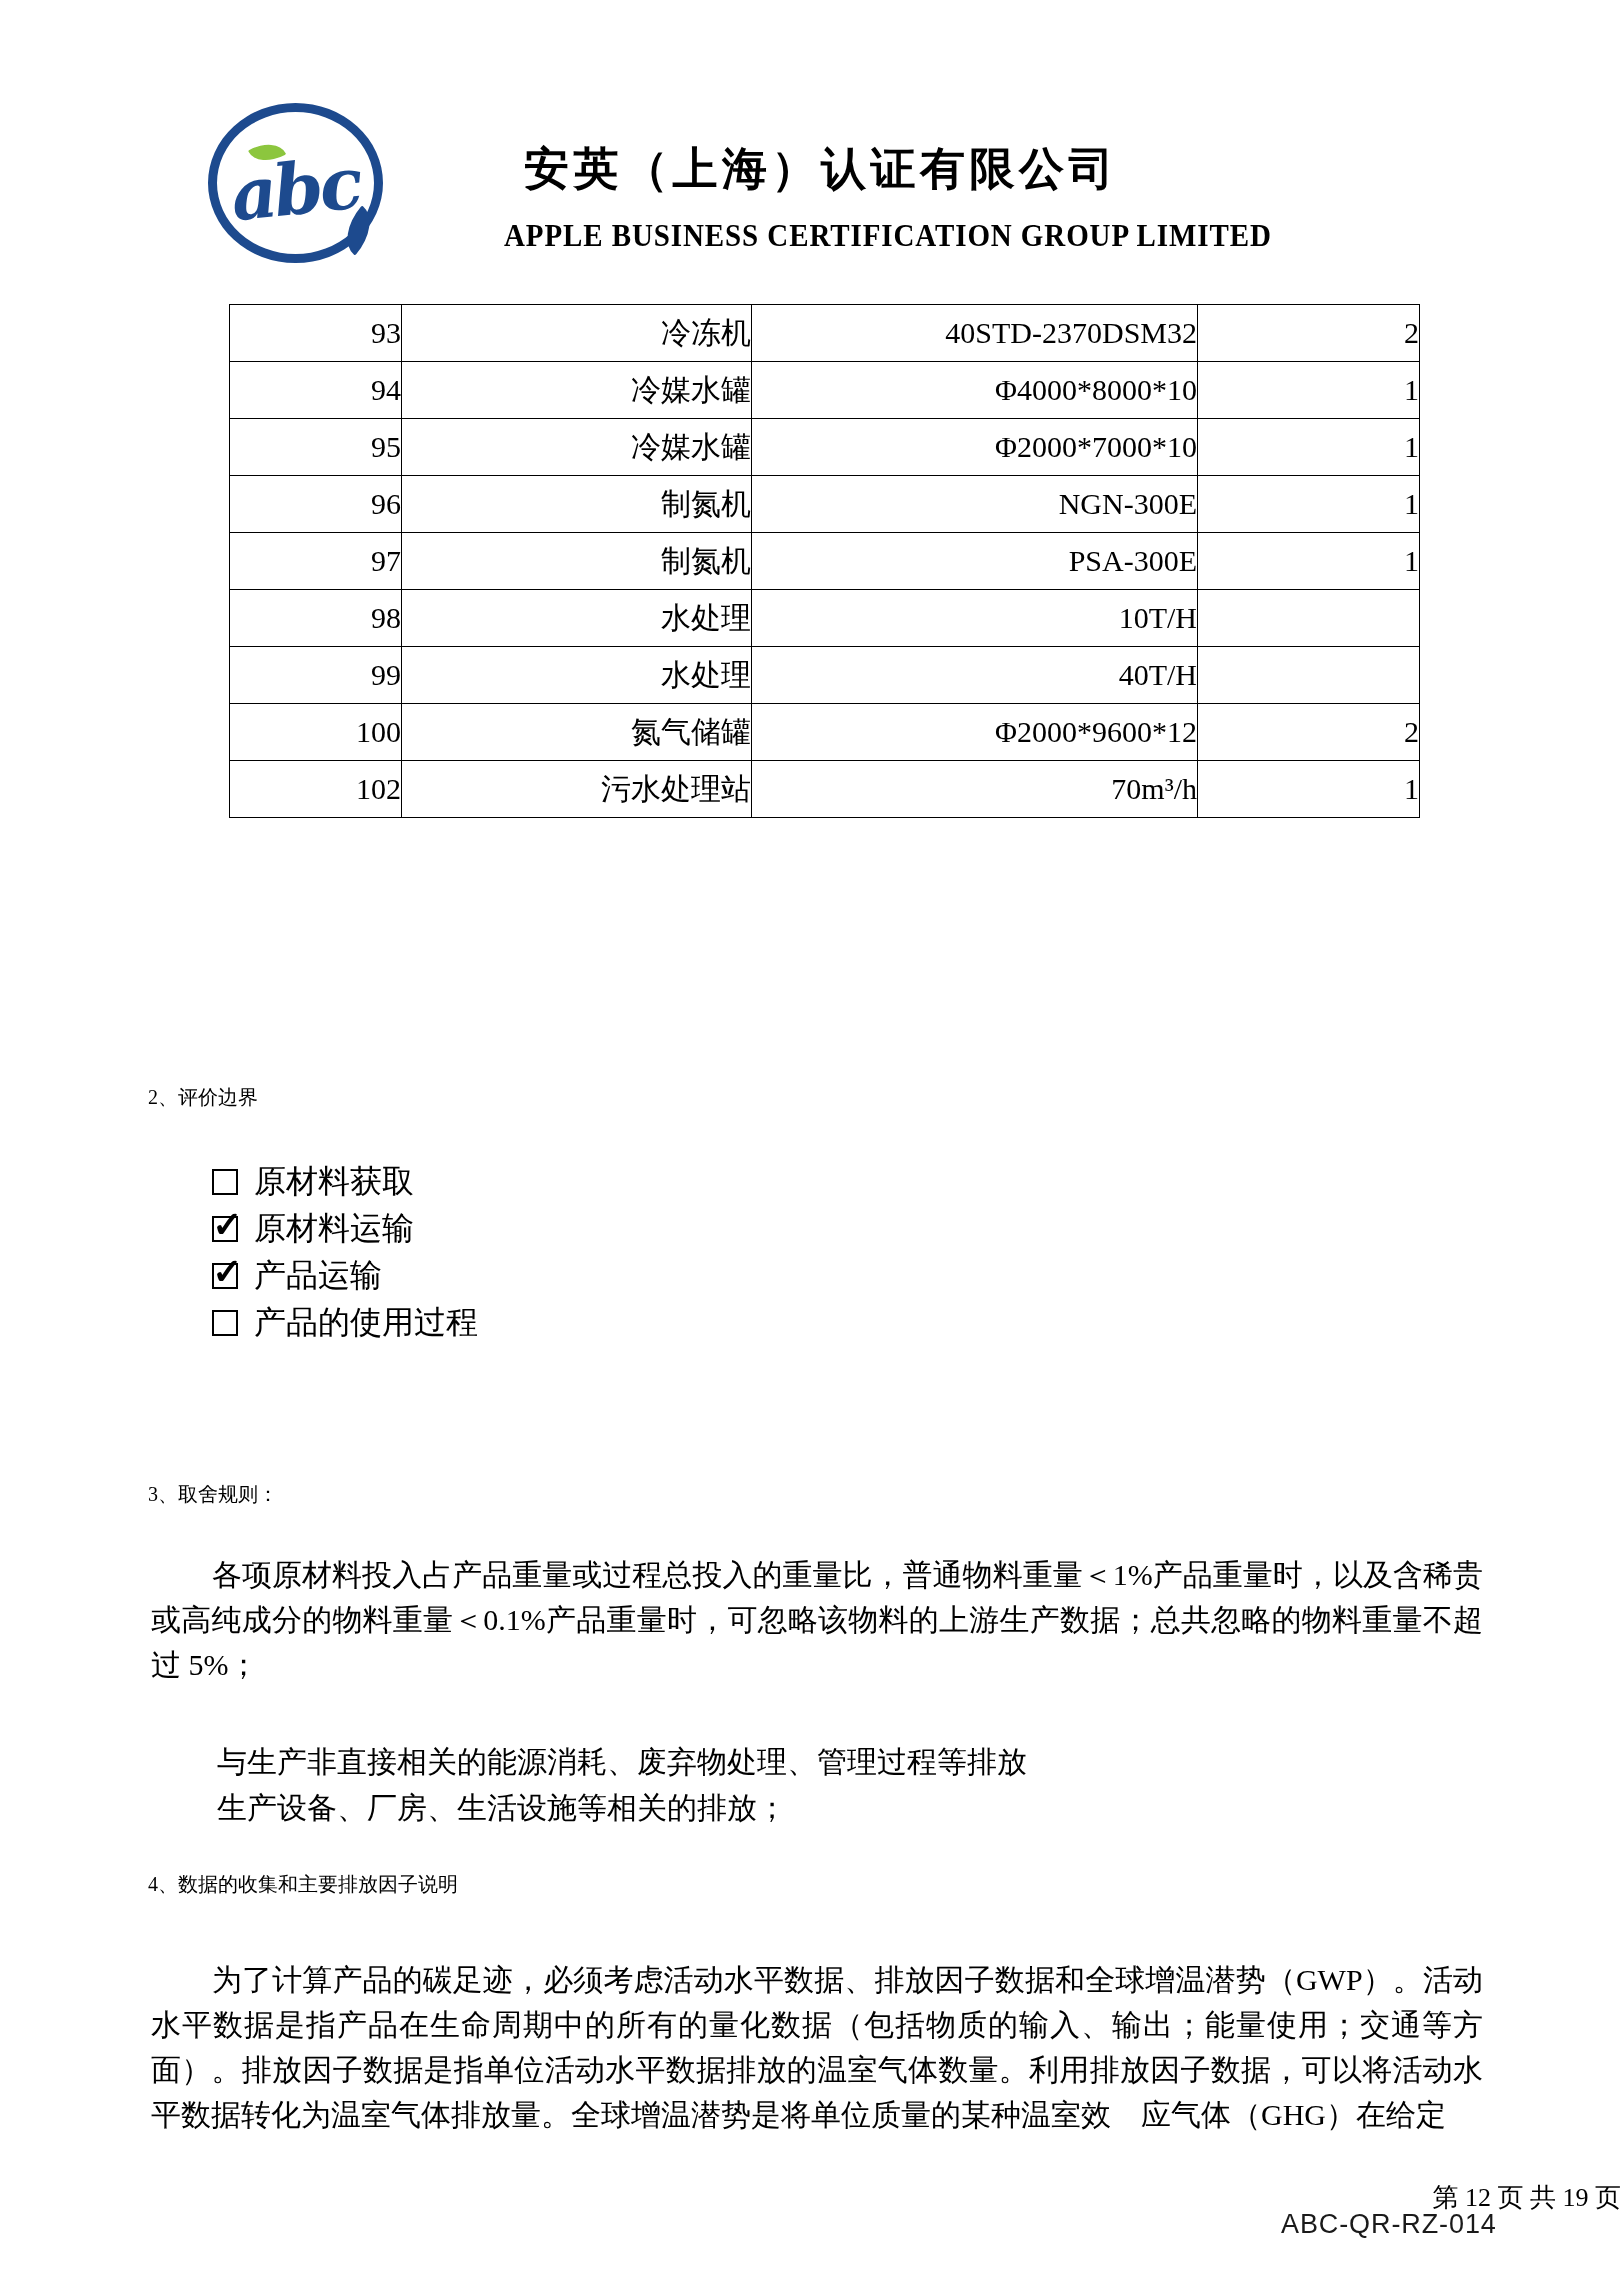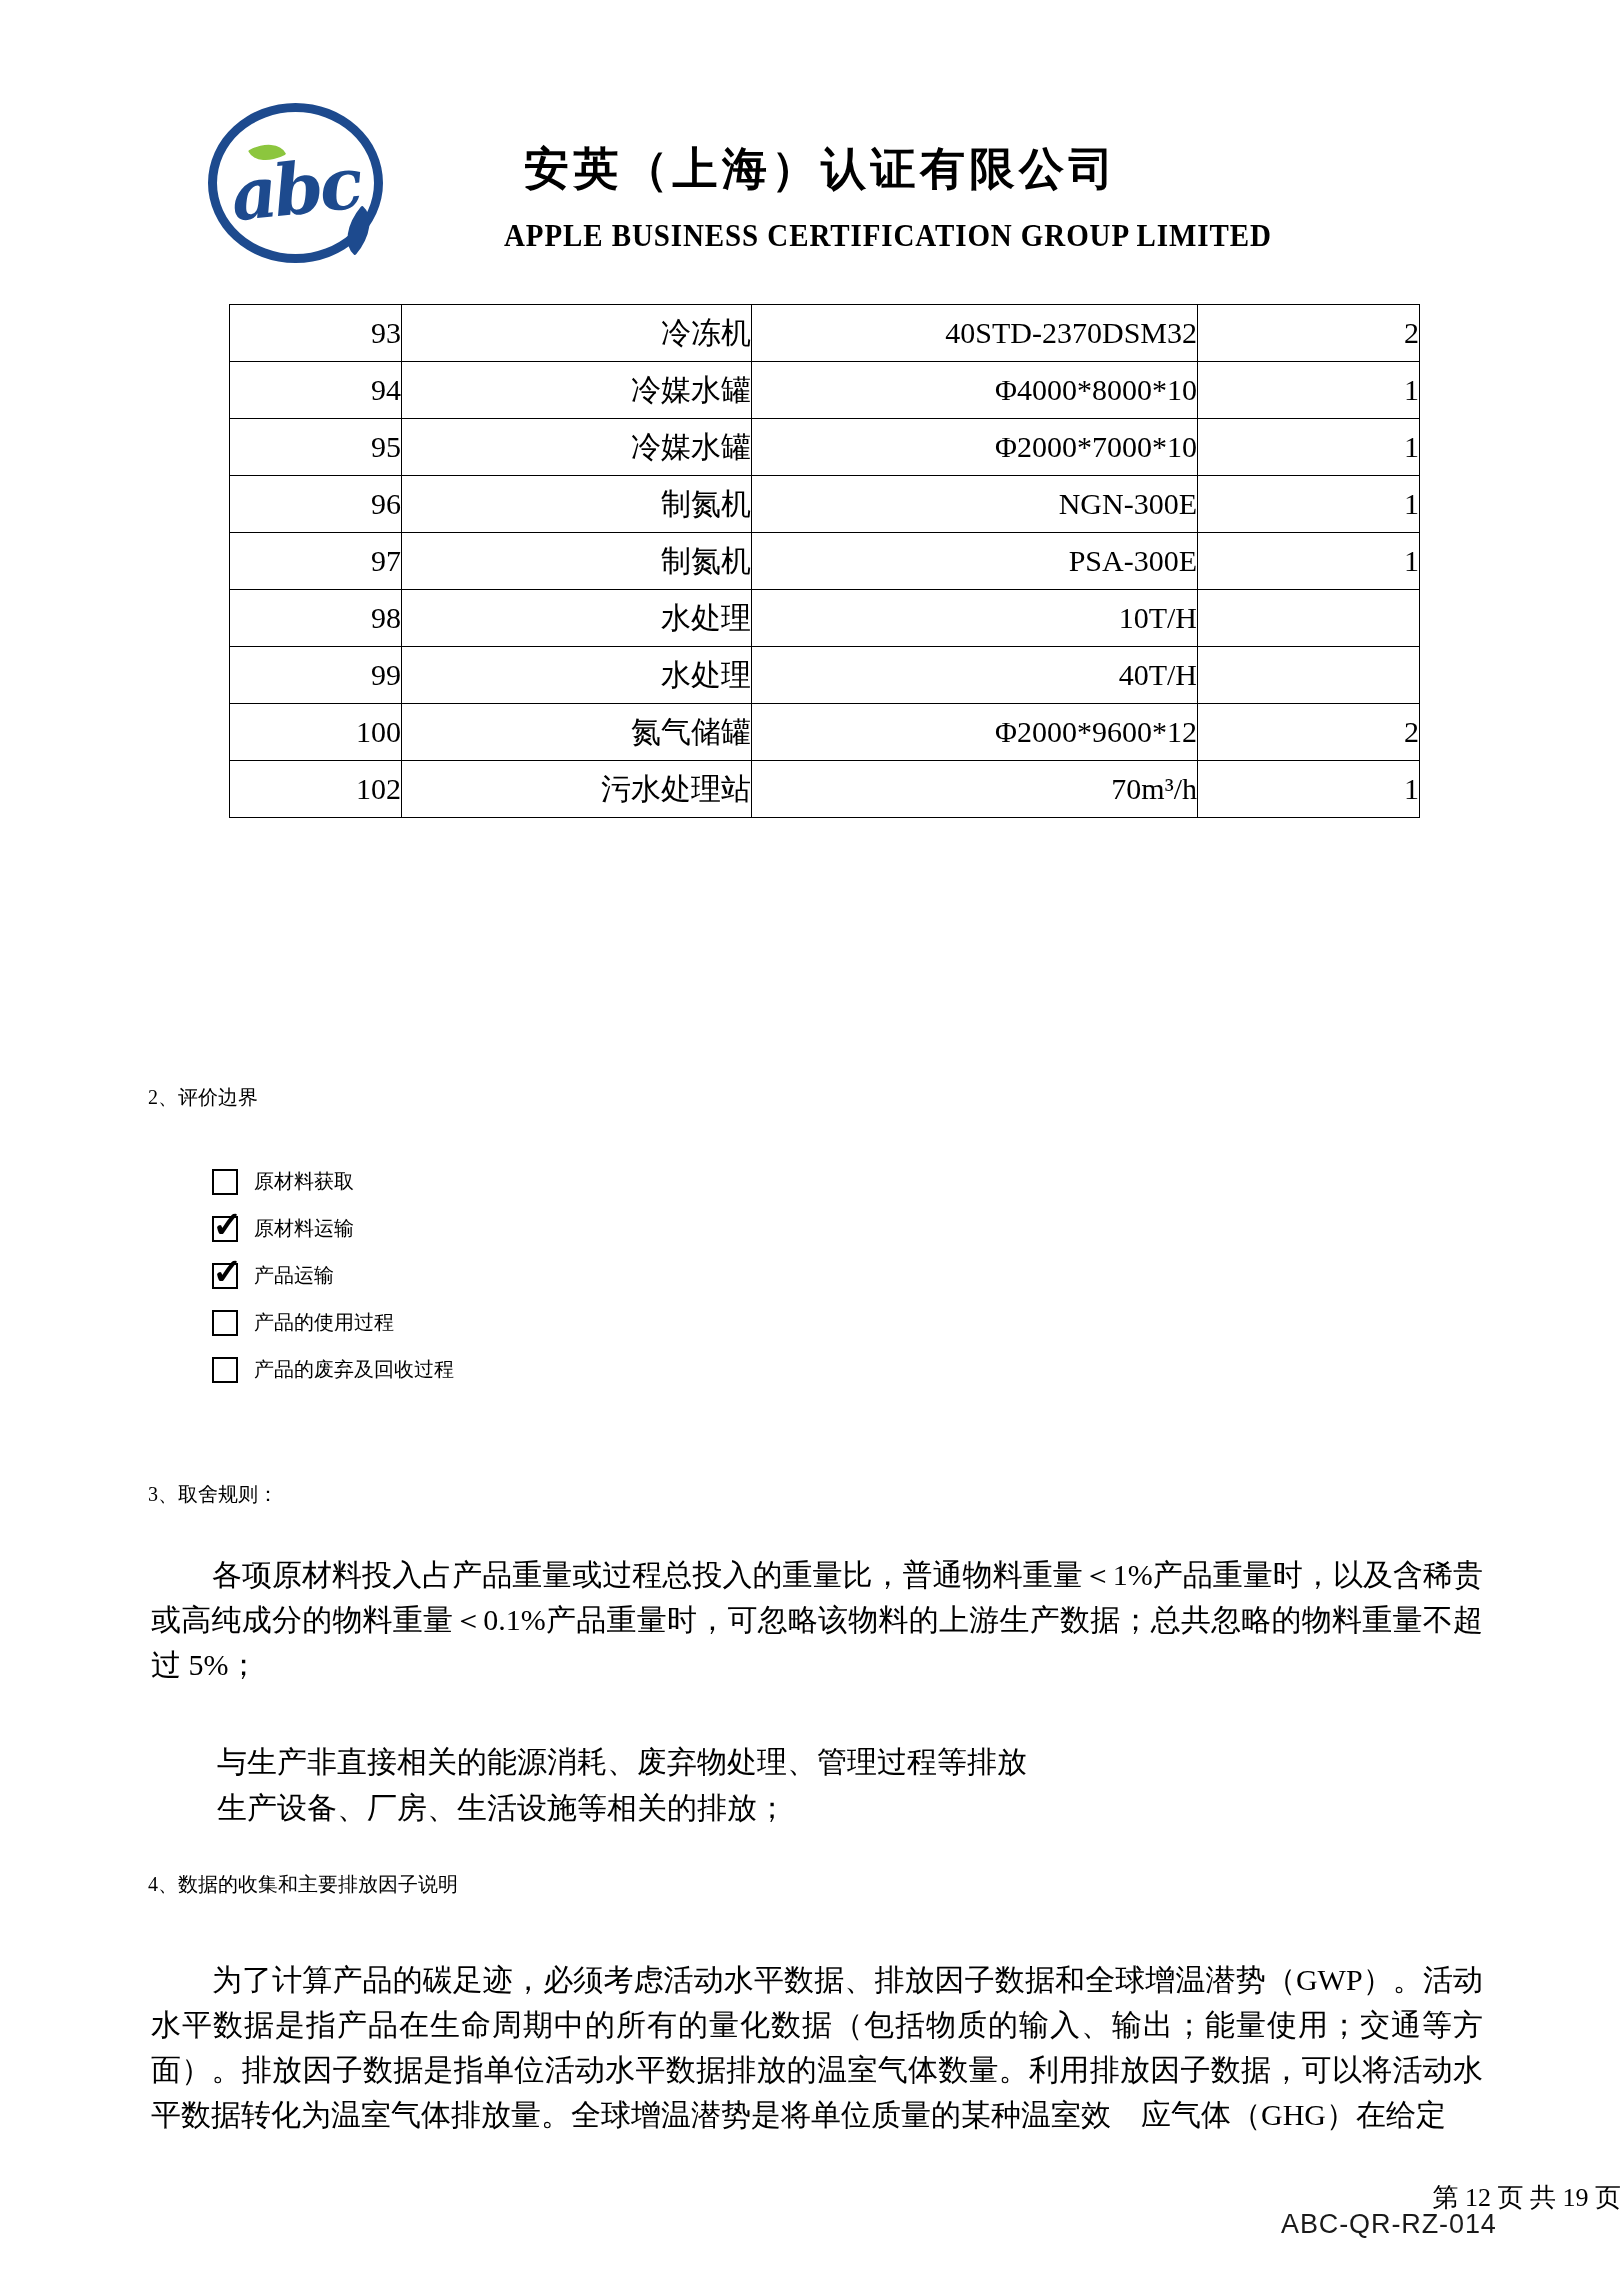--- a/index.html
+++ b/index.html
@@ -50,21 +50,21 @@
   .sec-heading{position:absolute;left:148px;font-size:20px;white-space:nowrap;}
   .cb-list{position:absolute;left:212px;top:1158px;display:flex;flex-direction:column;}
   .cb-item{height:47px;display:flex;align-items:center;}
   .cbx{
     width:26px;height:26px;box-sizing:border-box;border:2.7px solid #000;
     position:relative;margin-right:16px;flex:none;
   }
   .cbx[data-checked="true"]::after{
     content:"✓";position:absolute;left:-1.8px;top:-13.4px;font-size:36px;font-weight:bold;color:#000;
   }
-  .cb-label{font-size:20px;white-space:nowrap;}
+  .cb-label{font-size:32px;white-space:nowrap;}
   .para{
     position:absolute;left:151px;width:1332px;font-size:30px;line-height:45px;
     text-align:justify;text-indent:61px;
   }
   .supp-lines{position:absolute;left:217px;top:1739px;font-size:30px;line-height:46px;}
   
   .footer-page{position:absolute;left:0;top:2180px;width:100%;text-align:right;font-size:26px;}
   .doc-num{
     position:absolute;left:1281px;top:2173px;font-size:27px;color:#1a1a1a;
     font-family:"Liberation Sans","DejaVu Sans",sans-serif;letter-spacing:0.9px;margin-top:36px;
@@ -161,24 +161,20 @@
       <span class="cb-label">原材料运输</span>
     </div>
     <div class="cb-item">
       <span class="cbx" data-checked="true"></span>
       <span class="cb-label">产品运输</span>
     </div>
     <div class="cb-item">
       <span class="cbx" data-checked="false"></span>
       <span class="cb-label">产品的使用过程</span>
     </div>
-    <div class="cb-item">
-      <span class="cbx" data-checked="false"></span>
-      <span class="cb-label">产品的废弃及回收过程</span>
-    </div>
   </div>
 
   <div class="sec-heading" style="top:1481px">3、取舍规则：</div>
   <div class="para" style="top:1552px">各项原材料投入占产品重量或过程总投入的重量比，普通物料重量＜1%产品重量时，以及含稀贵或高纯成分的物料重量＜0.1%产品重量时，可忽略该物料的上游生产数据；总共忽略的物料重量不超过 5%；</div>
   <div class="supp-lines">
     <div>与生产非直接相关的能源消耗、废弃物处理、管理过程等排放</div>
     <div>生产设备、厂房、生活设施等相关的排放；</div>
   </div>
 
   <div class="sec-heading" style="top:1871px">4、数据的收集和主要排放因子说明</div>

